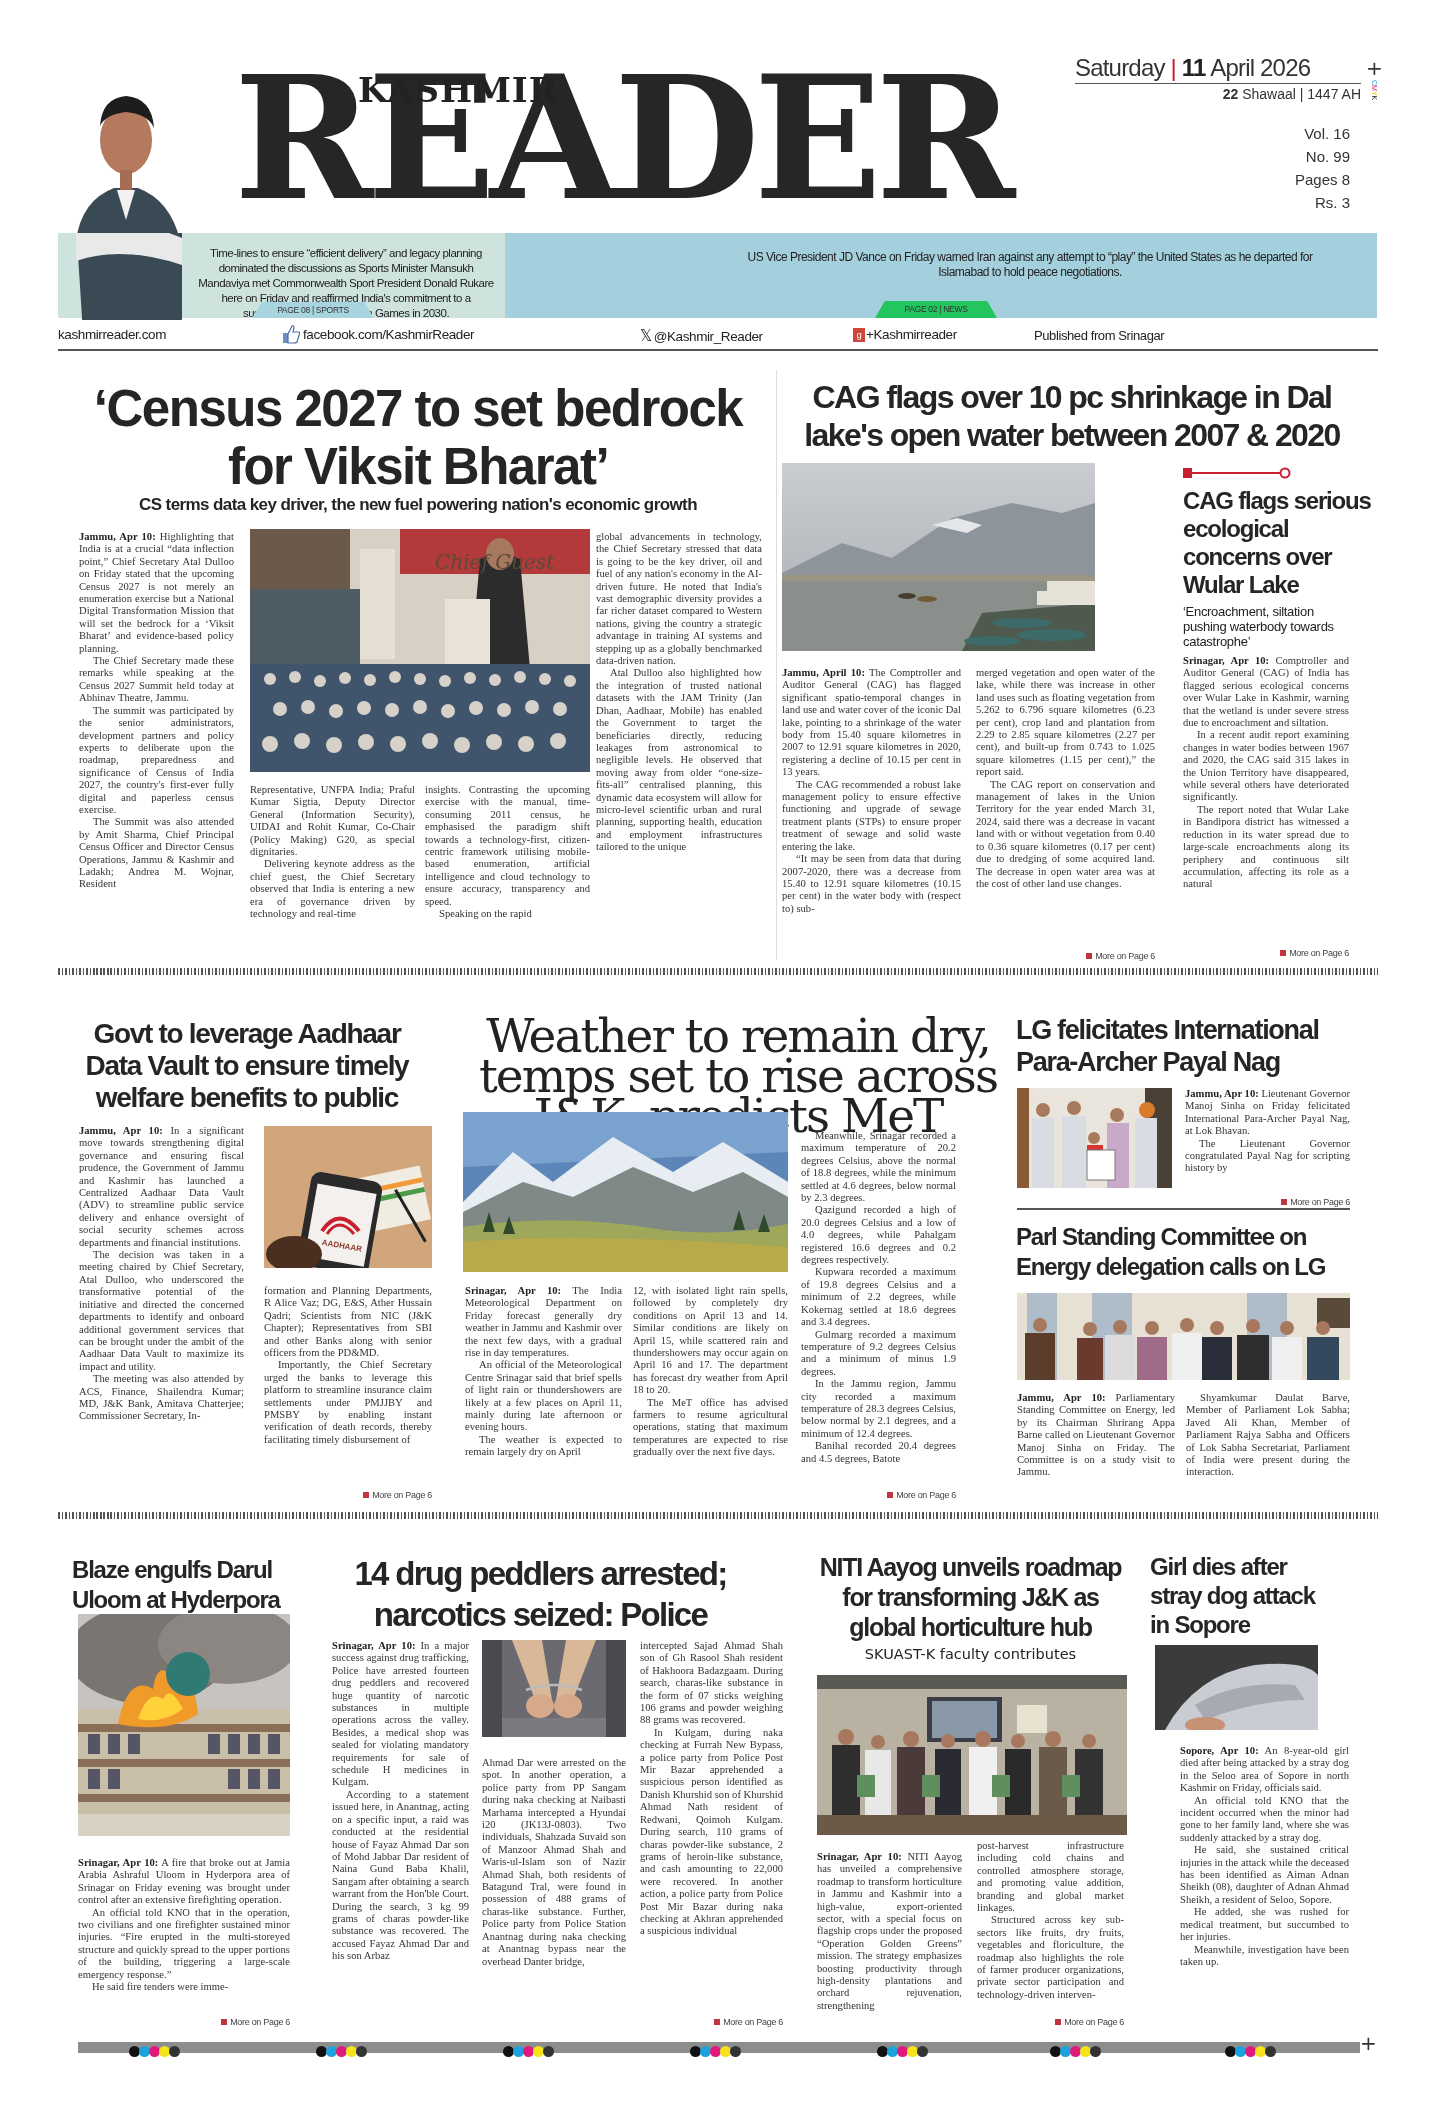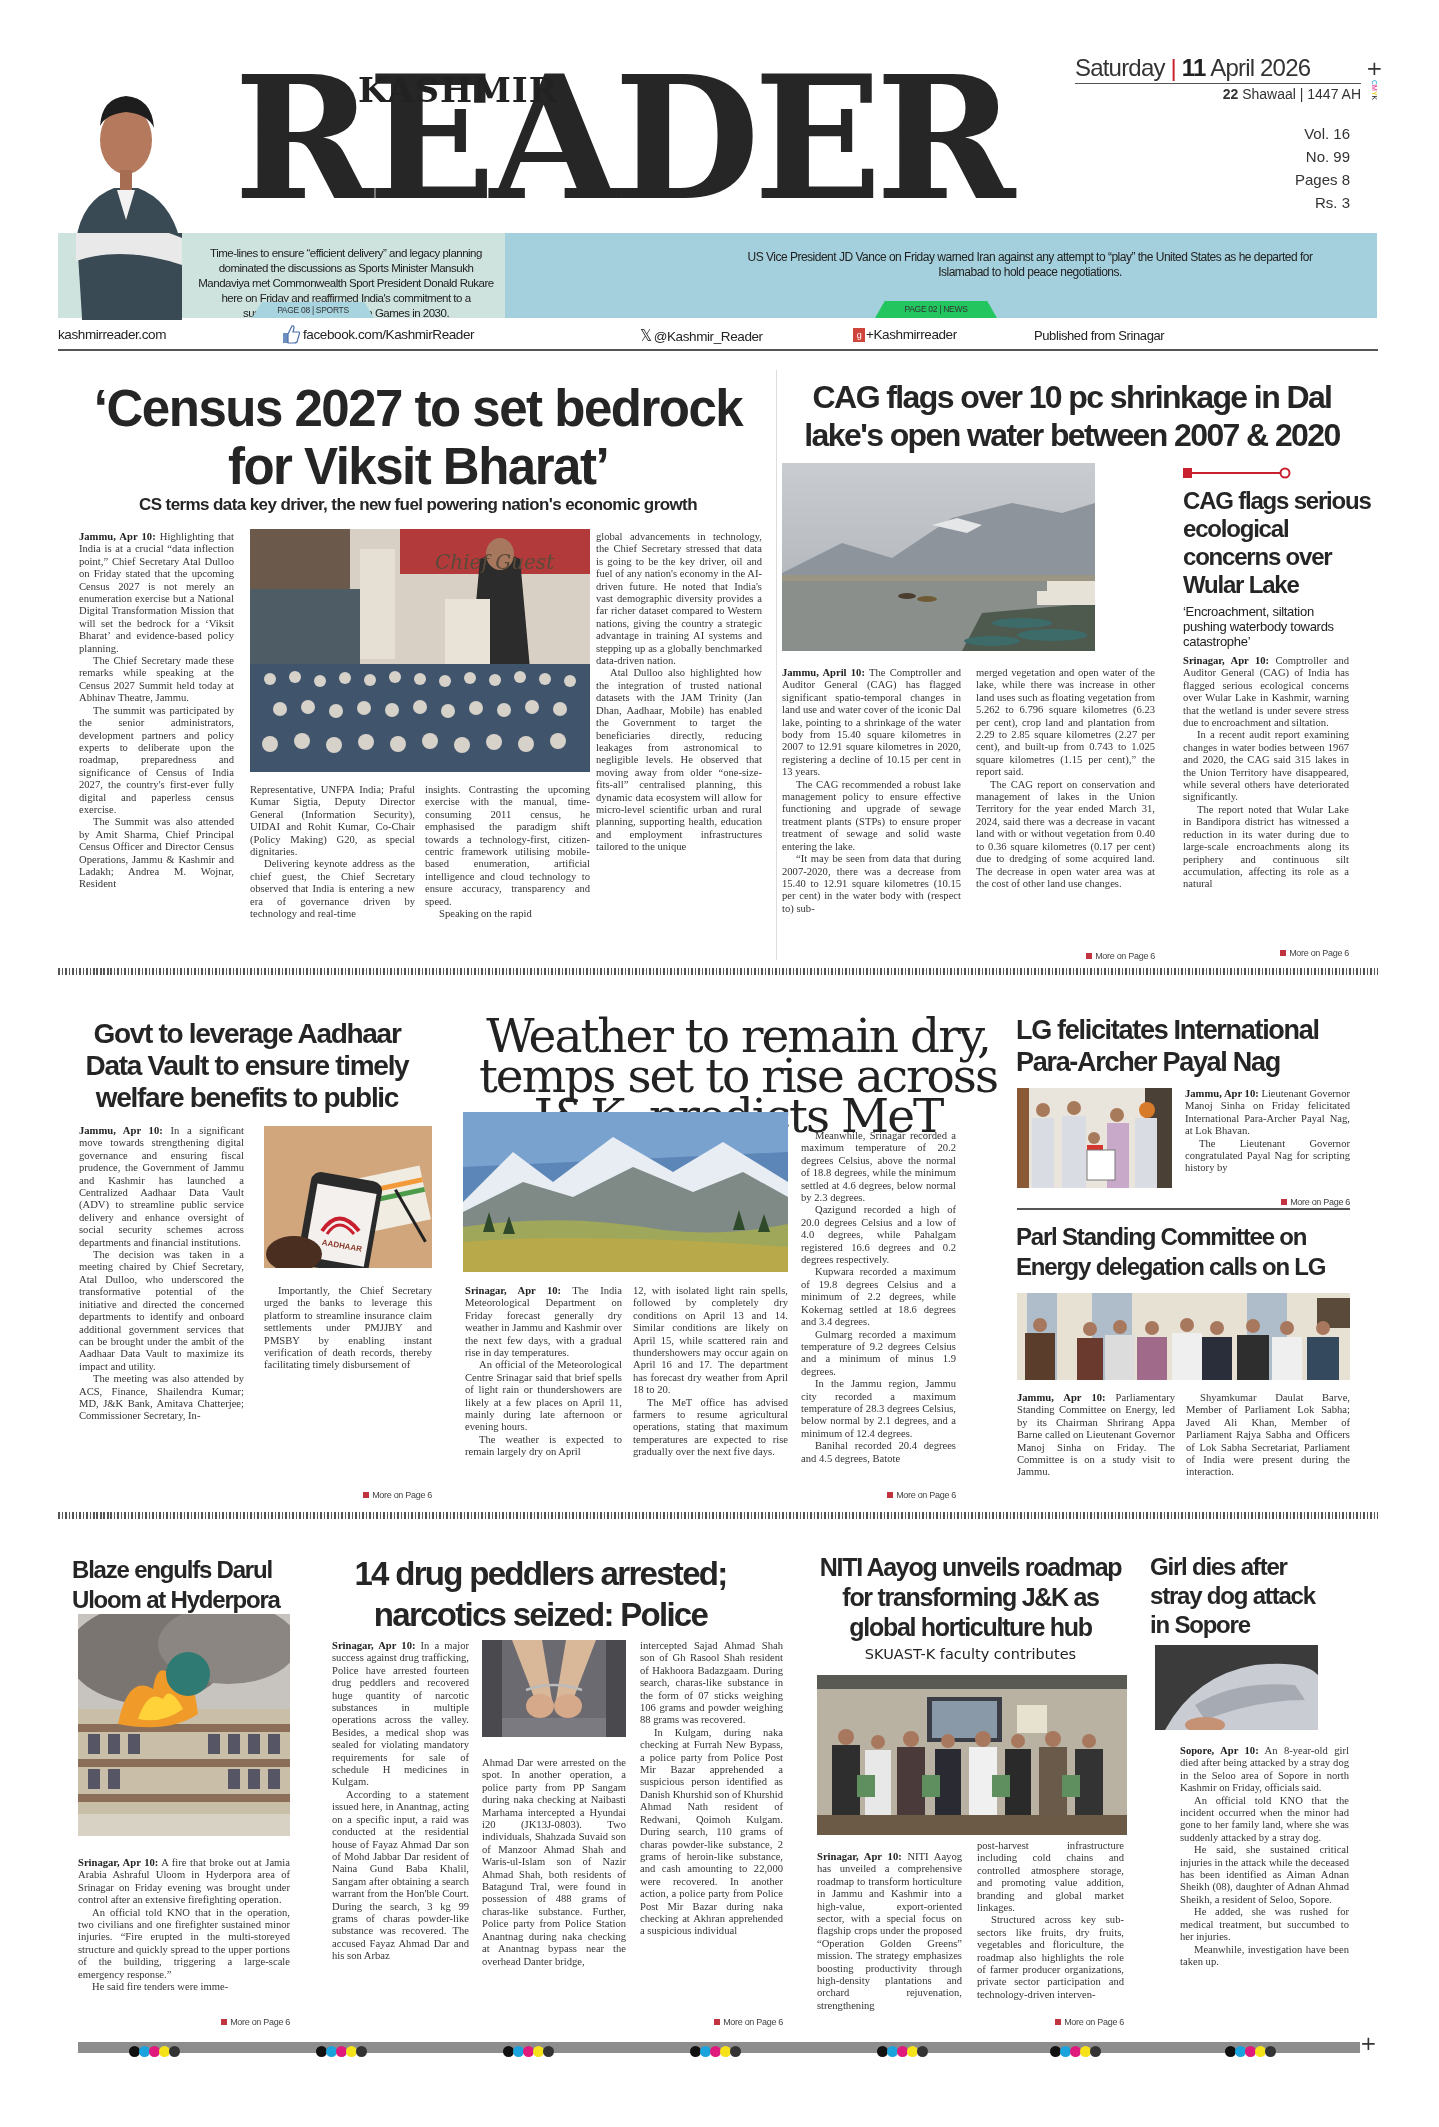--- a/index.html
+++ b/index.html
@@ -250,21 +250,21 @@
         <line x1="9" y1="6" x2="97" y2="6" stroke="#c8202e" stroke-width="2"></line>
         <circle cx="102" cy="6" r="4.5" fill="#fff" stroke="#c8202e" stroke-width="2"></circle>
       </svg>
   </div>
   <h1 class="abs hl" style="left:1183px;top:487px;width:200px;font-size:24px;line-height:28px;letter-spacing:-1.2px;">CAG flags serious ecological concerns over Wular Lake</h1>
   <h3 class="abs" style="left:1183px;top:604px;width:170px;font-family:'Liberation Sans',sans-serif;font-weight:normal;font-size:13px;line-height:15px;color:#222;letter-spacing:-0.3px;">‘Encroachment, siltation pushing waterbody towards catastrophe’</h3>
   <div class="abs body-text" style="left:1183px;top:655px;width:166px;">
     <div>
         <p class="first"><span class="dateline">Srinagar, Apr 10:</span> <span>Comptroller and Auditor General (CAG) of India has flagged serious ecological concerns over Wular Lake in Kashmir, warning that the wetland is under severe stress due to encroachment and siltation.</span></p>
         <p><span>In a recent audit report examining changes in water bodies between 1967 and 2020, the CAG said 315 lakes in the Union Territory have disappeared, while several others have deteriorated significantly.</span></p>
-        <p><span>The report noted that Wular Lake in Bandipora district has witnessed a reduction in its water during due to large-scale encroachments along its periphery and continuous silt accumulation, affecting its role as a natural</span></p>
+        <p><span>The report noted that Wular Lake in Bandipora district has witnessed a reduction in its water spread due to large-scale encroachments along its periphery and continuous silt accumulation, affecting its role as a natural</span></p>
       </div>
   </div>
   <div class="abs more" style="left:1230px;top:948px;width:119px;"><span class="sq"></span><span>More on Page 6</span></div>
 </article>
 
 <div class="abs dash-rule" style="left:58px;top:968px;width:1320px;"></div>
 
 <article>
   <h1 class="abs hl" style="left:72px;top:1018px;width:350px;font-size:28px;text-align:center;line-height:32px;letter-spacing:-1.3px;">Govt to leverage Aadhaar Data Vault to ensure timely welfare benefits to public</h1>
   <div class="abs body-text" style="left:79px;top:1125px;width:165px;">
@@ -286,20 +286,21 @@
       <rect x="40" y="50" width="72" height="95" rx="10" fill="#2a2a2a" transform="rotate(10 76 97)"></rect>
       <rect x="47" y="62" width="60" height="74" fill="#f4f0ee" transform="rotate(10 76 97)"></rect>
       <path d="M58 105 Q75 80 95 105" fill="none" stroke="#c8202e" stroke-width="4"></path>
       <path d="M63 108 Q75 90 90 108" fill="none" stroke="#c8202e" stroke-width="3"></path>
       <text x="58" y="122" font-size="8" font-family="Liberation Sans, sans-serif" font-weight="bold" fill="#8a3a2a" transform="rotate(10 76 118)">AADHAAR</text>
       <ellipse cx="30" cy="128" rx="28" ry="18" fill="#4a2e20"></ellipse>
     </svg>
   </div>
   <div class="abs body-text" style="left:264px;top:1285px;width:168px;">
     <div>
+        <p class="first"><span>formation and Planning Departments, R Alice Vaz; DG, E&amp;S, Ather Hussain Qadri; Scientists from NIC (J&amp;K Chapter); Representatives from SBI and other Banks along with senior officers from the PD&amp;MD.</span></p>
         <p><span>Importantly, the Chief Secretary urged the banks to leverage this platform to streamline insurance claim settlements under PMJJBY and PMSBY by enabling instant verification of death records, thereby facilitating timely disbursement of</span></p>
       </div>
   </div>
   <div class="abs more" style="left:320px;top:1490px;width:112px;"><span class="sq"></span><span>More on Page 6</span></div>
 </article>
 
 <article>
   <h1 class="abs" style="left:463px;top:1016px;width:550px;font-family:'DejaVu Serif',serif;font-weight:normal;font-size:47px;line-height:40px;text-align:center;color:#222;letter-spacing:-2px;">Weather to remain dry, temps set to rise across J&amp;K, predicts MeT</h1>
   <div class="abs photo" style="left:463px;top:1112px;width:325px;height:160px;">
     <svg width="325" height="160" viewBox="0 0 325 160">

